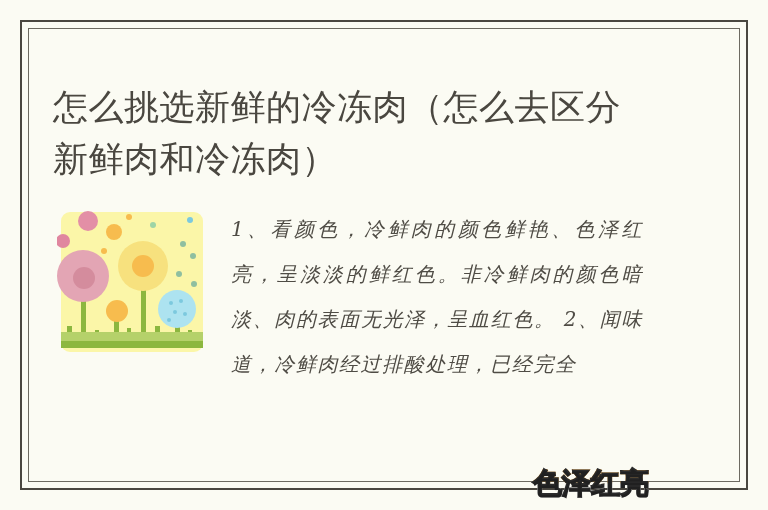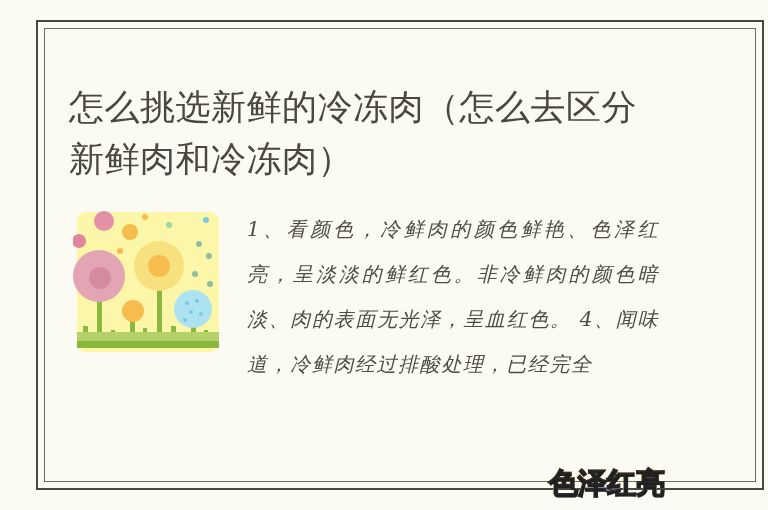--- a/index.html
+++ b/index.html
@@ -31,21 +31,21 @@
     top: 28px;
     width: 712px;
     height: 454px;
     border: 1px solid #6d6a61;
     box-sizing: border-box;
   }
 
   
   #article-content {
     position: absolute;
-    left: 16px;
+    left: 0;
     top: 0;
     width: 667px;
     height: 510px;
   }
 
   #page-title {
     position: absolute;
     left: 53px;
     top: 58px;
     width: 600px;
@@ -161,17 +161,17 @@
 
       <circle cx="133" cy="12" r="3" fill="#7cc9de"></circle>
       <circle cx="126" cy="36" r="3" fill="#8fbfa0"></circle>
       <circle cx="136" cy="48" r="3" fill="#8fbfa0"></circle>
       <circle cx="122" cy="66" r="3" fill="#8fbfa0"></circle>
       <circle cx="137" cy="76" r="3" fill="#8fbfa0"></circle>
       <circle cx="96" cy="17" r="3" fill="#9ed4a6"></circle>
     </svg>
   </div>
 
-  <div id="article-body">1、看颜色，冷鲜肉的颜色鲜艳、色泽红亮，呈淡淡的鲜红色。非冷鲜肉的颜色暗淡、肉的表面无光泽，呈血红色。 4、闻味道，冷鲜肉经过排酸处理，已经完全</div>
+  <div id="article-body">1、看颜色，冷鲜肉的颜色鲜艳、色泽红亮，呈淡淡的鲜红色。非冷鲜肉的颜色暗淡、肉的表面无光泽，呈血红色。 2、闻味道，冷鲜肉经过排酸处理，已经完全</div>
 
   <div id="site-watermark">色泽红亮</div>
 
 </div>
 
 </body></html>

